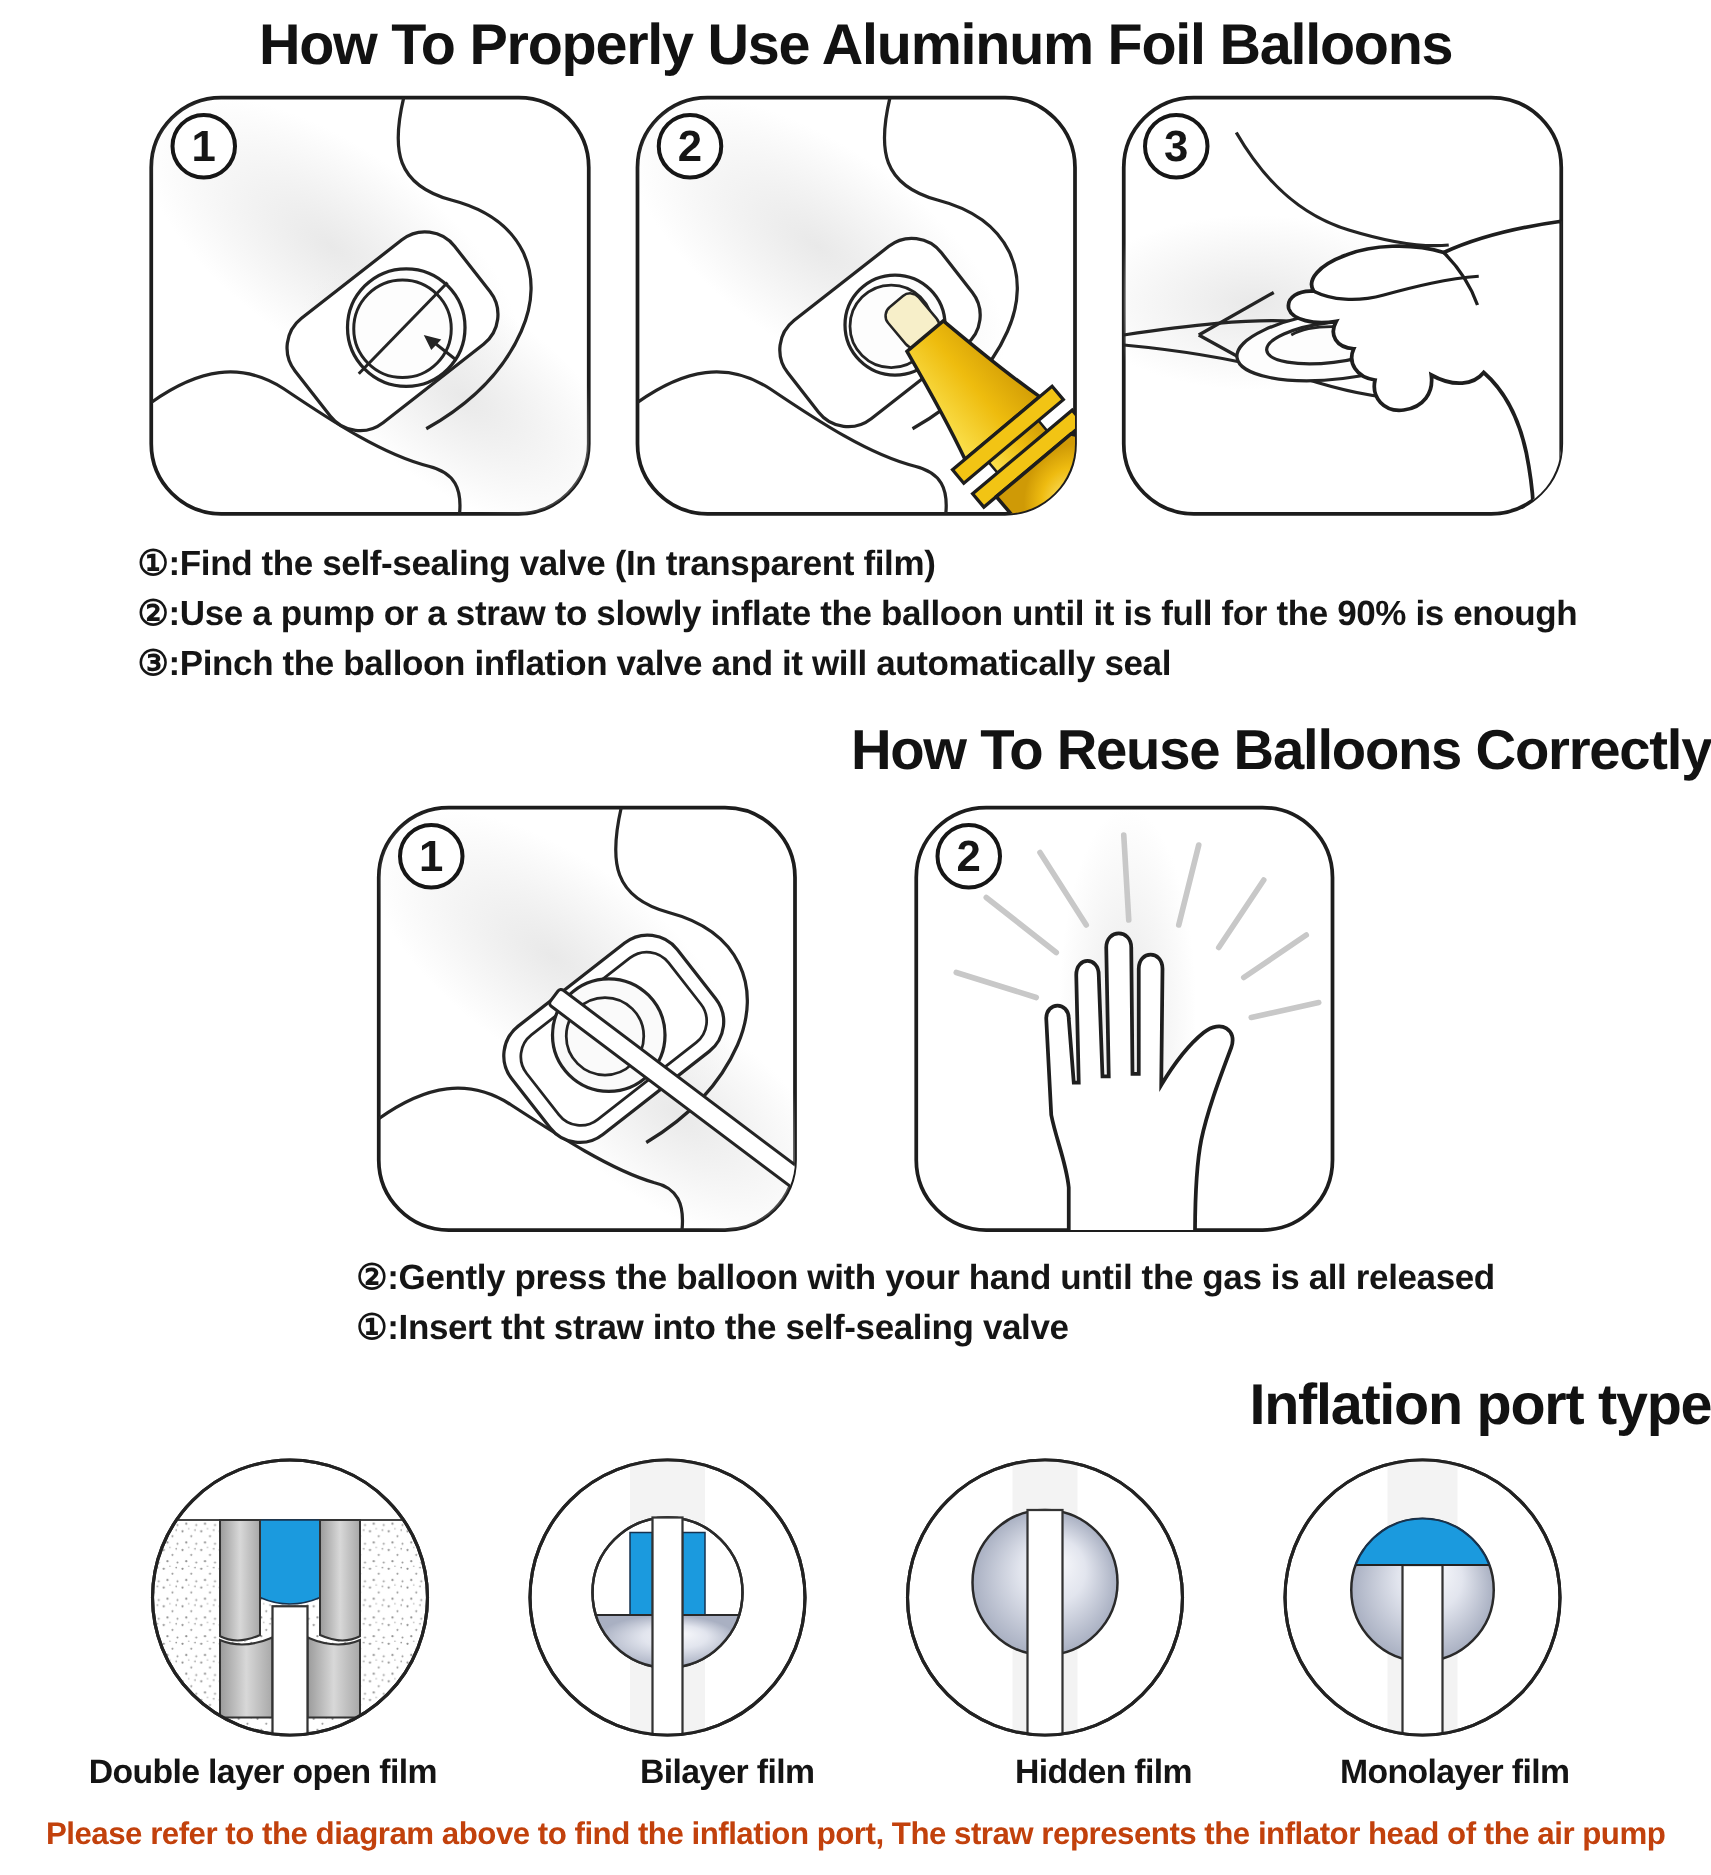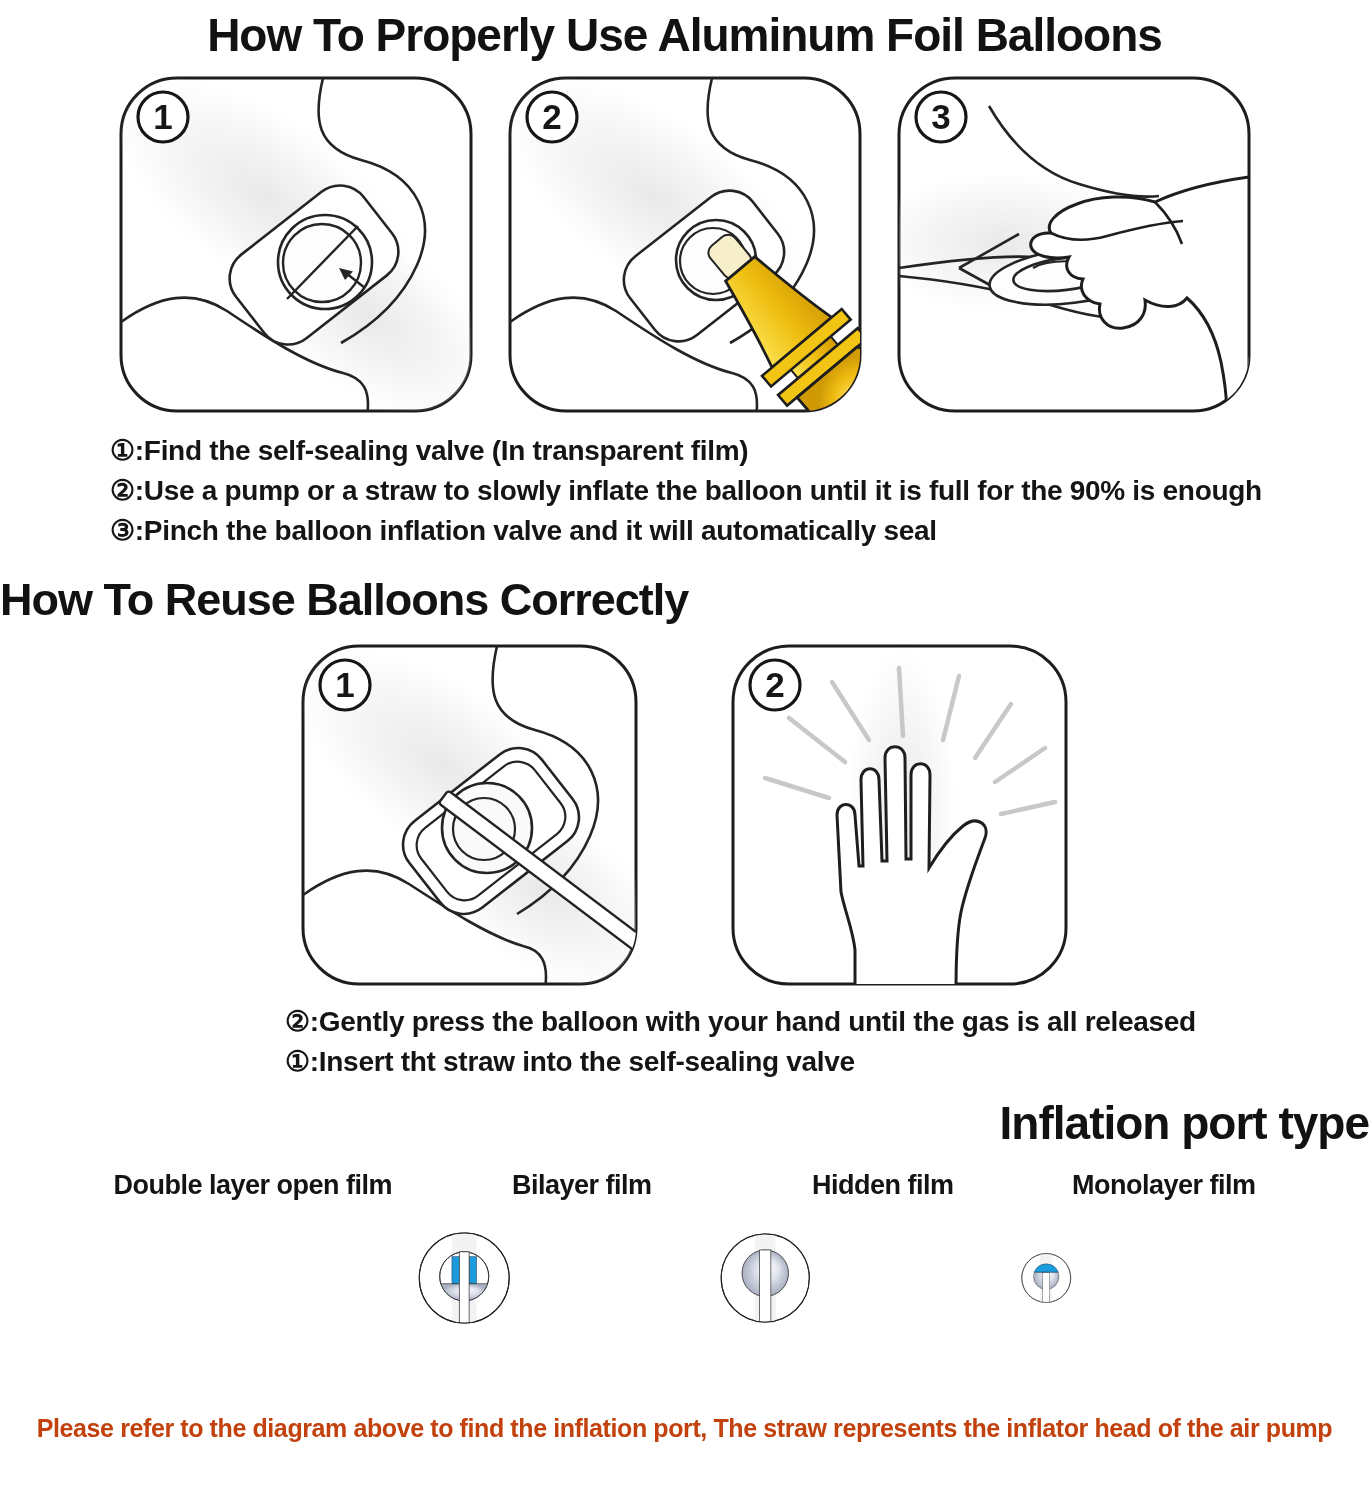--- a/index.html
+++ b/index.html
@@ -1,27 +1,27 @@
 <!DOCTYPE html>
 <html><head>
 <meta charset="utf-8">
 <style>
   * { box-sizing: border-box; margin: 0; padding: 0; }
   body { background: #ffffff; font-family: "Liberation Sans", sans-serif; color: #111; }
   .page { width: 1369px; height: 1500px; margin: 0 auto; background: #fff; overflow: hidden; position: relative; }
   .title-1 { text-align: center; font-size: 46px; font-weight: 800; letter-spacing: -1px; margin: 8px 0 10px; color: #121212; }
-  .title-2 { text-align: left; font-size: 45px; font-weight: 800; letter-spacing: -1px; margin: 24px 0 14px; color: #121212; }
+  .title-2 { text-align: right; font-size: 45px; font-weight: 800; letter-spacing: -1px; margin: 24px 0 14px; color: #121212; }
   .title-3 { text-align: right; font-size: 46px; font-weight: 800; letter-spacing: -1px; margin: 14px 0 12px; color: #121212; }
   .panel-row { display: flex; justify-content: center; gap: 27px; }
   .panel-row-2 { display: flex; justify-content: center; gap: 85px; margin-top: 4px; }
   .steps { margin: 14px 0 0 110px; }
   .steps-2 { margin: 12px 0 0 285px; }
   .step { font-size: 28px; font-weight: 600; letter-spacing: -0.3px; line-height: 1.42; color: #151515; white-space: nowrap; }
   .ports-row { display: flex; justify-content: center; align-items: flex-start; gap: 66px; margin-top: 8px; }
-  .port { display: flex; flex-direction: row; align-items: flex-start; width: 236px; }
+  .port { display: flex; flex-direction: column; align-items: flex-end; width: 236px; }
   .port-label { font-size: 27px; font-weight: 700; letter-spacing: -0.5px; margin-top: 8px; white-space: nowrap; color: #141414; }
   .footnote { text-align: center; font-size: 25px; font-weight: 700; letter-spacing: -0.4px; margin-top: 20px; white-space: nowrap; color: #c2410c; }
   svg text { font-family: "Liberation Sans", sans-serif; }
 </style>
 </head>
 <body>
 
 <svg width="0" height="0" style="position:absolute" aria-hidden="true">
   <defs>
     <radialGradient id="shade">

